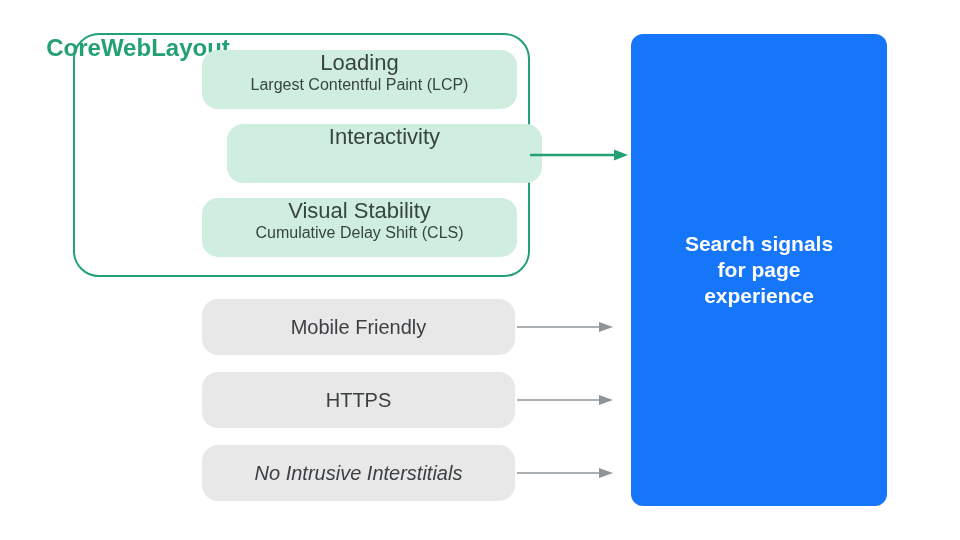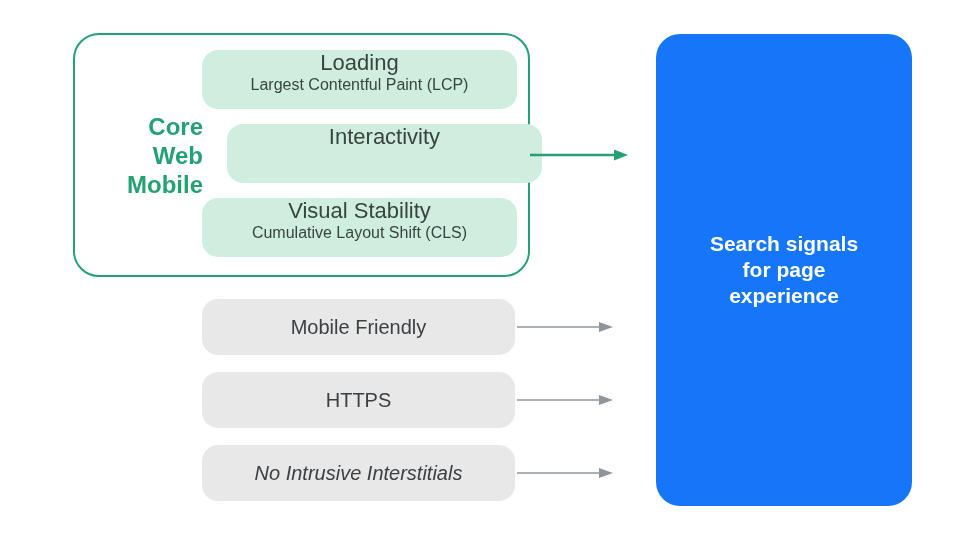--- a/index.html
+++ b/index.html
@@ -33,22 +33,22 @@
     border: 2.5px solid var(--green);
     border-radius: 26px;
     background: transparent;
   }
 
   .cwv-label {
     position: absolute;
     left: 73px; top: 33px;
     width: 130px; height: 244px;
     display: flex;
-    flex-direction: column;
-    align-items: flex-end;
+    flex-direction: row;
+    align-items: flex-start;
     justify-content: center;
     color: var(--green);
     font-size: 24px;
     font-weight: bold;
     line-height: 29px;
     text-align: center;
   }
 
   .green-pill {
     position: absolute;
@@ -89,24 +89,24 @@
     color: var(--text-dark);
     font-size: 20px;
     text-align: center;
   }
   .gray-pill.g1 { top: 299px; }
   .gray-pill.g2 { top: 372px; }
   .gray-pill.g3 { top: 445px; font-style: italic; }
 
   .result-box {
     position: absolute;
-    left: 656px; top: 34px;
+    left: 631px; top: 34px;
     width: 256px; height: 472px;
     background: var(--blue);
-    border-radius: 24px;
+    border-radius: 12px;
     display: flex;
     flex-direction: column;
     align-items: center;
     justify-content: center;
     color: var(--white);
     font-size: 21px;
     font-weight: bold;
     line-height: 26px;
     text-align: center;
   }
@@ -124,35 +124,35 @@
 </head>
 <body>
 
 <div class="canvas">
 
   <div class="cwv-box"></div>
 
   <div class="cwv-label">
     <span>Core</span>
     <span>Web</span>
-    <span>Mobile</span>
+    <span>Layout</span>
   </div>
 
   <div class="green-pill p1">
     <div class="pill-title">Loading</div>
     <div class="pill-subtitle">Largest Contentful Paint (LCP)</div>
   </div>
 
   <div class="green-pill p2">
     <div class="pill-title">Interactivity</div>
   </div>
 
   <div class="green-pill p3">
     <div class="pill-title">Visual Stability</div>
-    <div class="pill-subtitle">Cumulative Layout Shift (CLS)</div>
+    <div class="pill-subtitle">Cumulative Delay Shift (CLS)</div>
   </div>
 
   <svg class="arrow arrow-green a-green" width="98" height="16" viewBox="0 0 98 16">
     <line x1="0" y1="8" x2="86" y2="8"></line>
     <polygon points="84,2.5 98,8 84,13.5"></polygon>
   </svg>
 
   <div class="gray-pill g1">
     <span>Mobile Friendly</span>
   </div>

